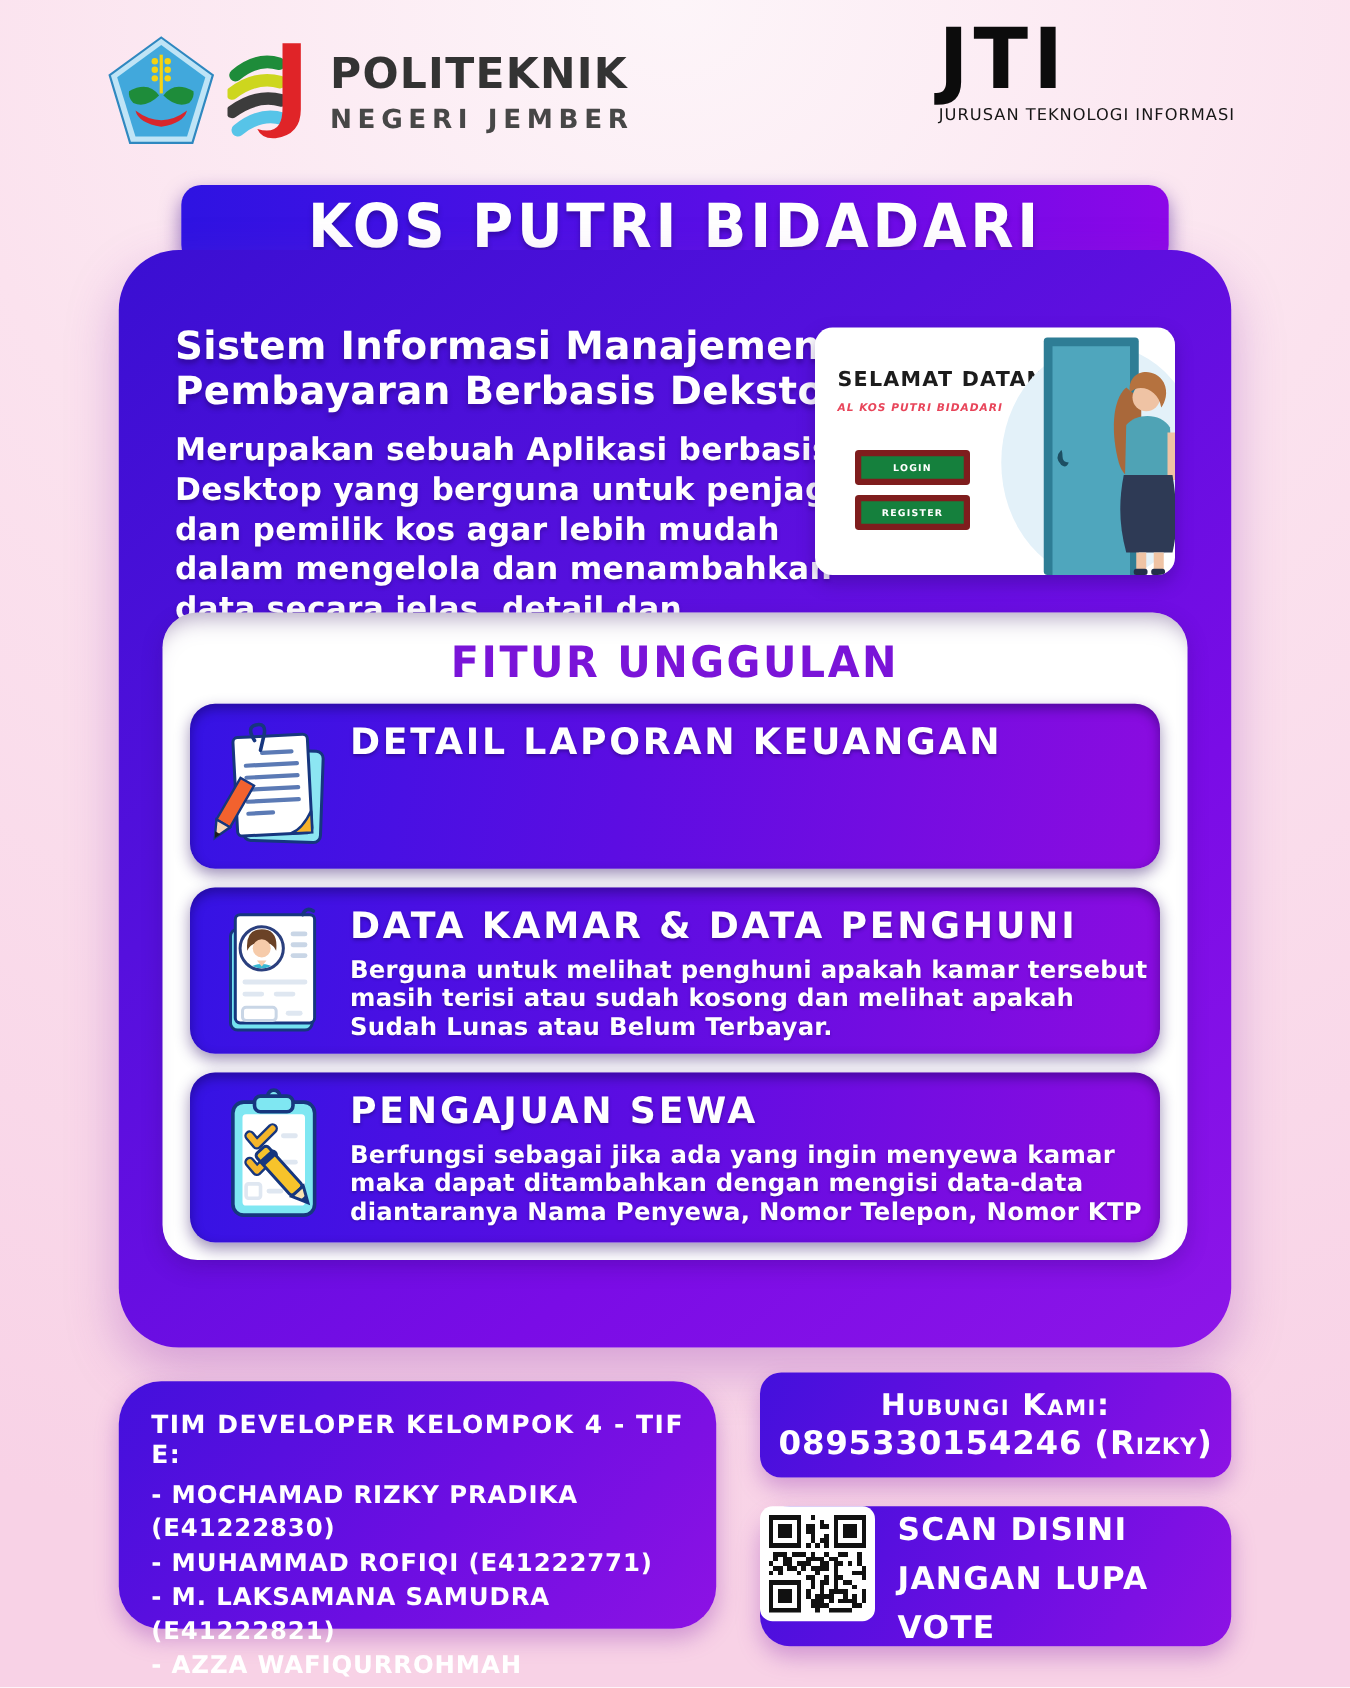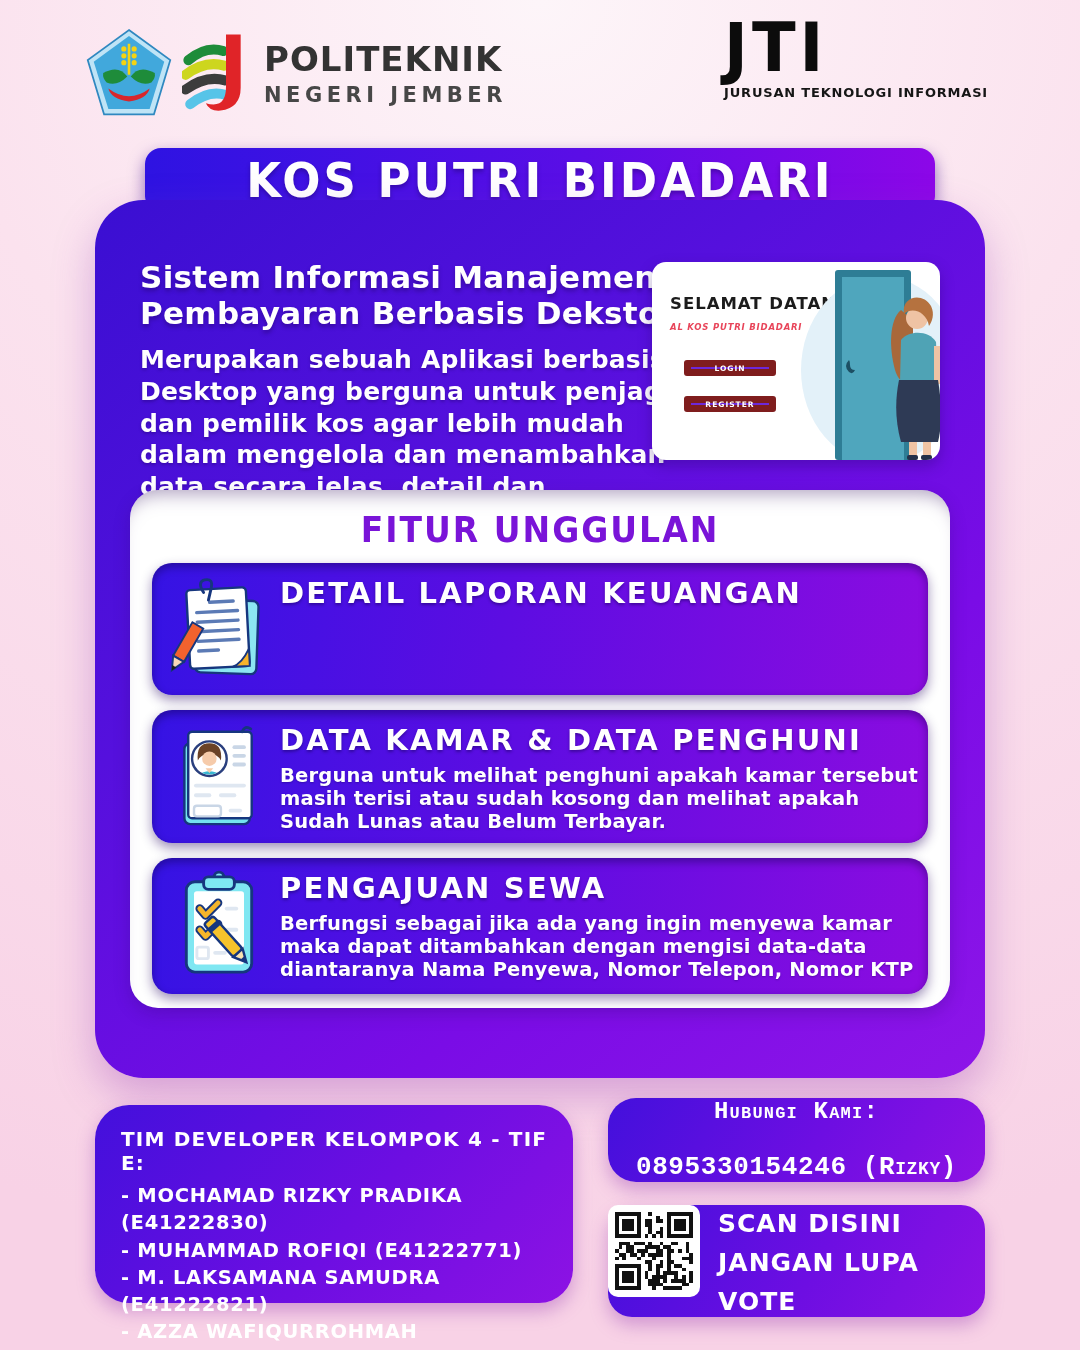--- a/index.html
+++ b/index.html
@@ -14,21 +14,21 @@
   .header-left { position:absolute; left:86px; top:28px; display:flex; align-items:center; }
   .pentagon-wrap { width:86px; height:90px; }
   .jmark-wrap { width:66px; height:90px; margin-left:10px; }
   .inst-text { margin-left:16px; color:#3a3a3a; }
   .inst-line1 { font-size:34px; font-weight:800; letter-spacing:1px; color:#333; }
   .inst-line2 { font-size:21px; font-weight:700; letter-spacing:4.5px; color:#474747; margin-top:4px; }
 
   .header-right { position:absolute; right:92px; top:18px; text-align:left; }
   .jti-acronym { font-size:64px; line-height:0.95; font-weight:900; letter-spacing:4px; color:#0c0c0c;
                  font-family:"DejaVu Sans", sans-serif; transform:scaleY(1.05); }
-  .jti-dept { font-size:13px; font-weight:700; letter-spacing:0.8px; color:#161616; margin-top:6px; }
+  .jti-dept { font-size:13px; font-weight:400; letter-spacing:0.8px; color:#161616; margin-top:6px; }
 
   
   .banner {
     position:absolute; left:145px; top:148px; width:790px; height:64px; border-radius:16px;
     background:linear-gradient(90deg,#2e13e2 0%, #5a0ee6 55%, #8c07e8 100%);
     display:flex; align-items:center; justify-content:center;
     box-shadow:0 7px 16px rgba(55,5,140,.55);
   }
   .banner-title { color:#fff; font-size:45px; font-weight:900; letter-spacing:3px;
     text-shadow:0 3px 4px rgba(25,0,90,.4); transform:scaleY(1.08); }
@@ -53,22 +53,22 @@
   
   .app-card {
     position:absolute; left:652px; top:262px; width:288px; height:198px;
     background:#fff; border-radius:14px; overflow:hidden;
     box-shadow:0 6px 14px rgba(40,5,110,.35);
   }
   .welcome-title { position:absolute; left:18px; top:32px; font-size:16.5px; font-weight:900;
     color:#1c1c1c; letter-spacing:1px; }
   .welcome-sub { position:absolute; left:18px; top:60px; font-size:8.5px; font-weight:800;
     font-style:italic; color:#e8455a; letter-spacing:.8px; }
-  .app-btn { position:absolute; left:32px; width:92px; height:16px; background:#6d28d9;
-    border:7px solid #7f1d1d; border-radius:3px; display:flex; align-items:center; justify-content:center;
+  .app-btn { position:absolute; left:32px; width:92px; height:28px; background:#15803d;
+    border:5px solid #7f1d1d; border-radius:3px; display:flex; align-items:center; justify-content:center;
     color:#fff; font-size:7.5px; font-weight:700; letter-spacing:1px; }
   .login-btn { top:98px; } .register-btn { top:134px; }
   .door-wrap { position:absolute; right:0; top:0; width:152px; height:198px; }
 
   
   .features-panel {
     position:absolute; left:130px; top:490px; width:820px; height:518px;
     background:#fff; border-radius:28px;
     box-shadow: inset 0 16px 18px -12px rgba(95,70,130,.5), 0 6px 16px rgba(60,10,130,.3);
   }
@@ -93,24 +93,24 @@
   .dev-card {
     position:absolute; left:95px; top:1105px; width:478px; height:198px; border-radius:34px;
     background:linear-gradient(130deg,#4310dc 0%, #6d0ee2 55%, #8d12e4 100%);
     box-shadow:0 8px 18px rgba(150,60,180,.4);
     padding:22px 18px 0 26px; color:#fff;
   }
   .dev-heading { font-size:20px; font-weight:800; letter-spacing:1.2px; margin-bottom:7px; }
   .dev-member { font-size:19.5px; font-weight:800; letter-spacing:.7px; line-height:1.4; }
 
   .contact-card {
-    position:absolute; left:608px; top:1098px; width:377px; height:84px; border-radius:28px;
+    position:absolute; left:608px; top:1098px; width:377px; height:84px; border-radius:17px;
     background:linear-gradient(120deg,#4310dc 0%, #6d0ee2 55%, #8d12e4 100%);
     box-shadow:0 8px 18px rgba(150,60,180,.4);
-    display:flex; flex-direction:column; align-items:center; justify-content:space-between; color:#fff;font-family:Liberation Mono, monospace;
+    display:flex; flex-direction:column; align-items:center; justify-content:center; color:#fff;
   }
   .contact-heading { font-size:24px; font-weight:900; font-variant:small-caps; letter-spacing:1.2px; }
   .contact-phone { font-size:26px; font-weight:900; font-variant:small-caps; letter-spacing:.6px; margin-top:2px; }
 
   .vote-card {
     position:absolute; left:608px; top:1205px; width:377px; height:112px; border-radius:24px;
     background:linear-gradient(120deg,#4310dc 0%, #6d0ee2 55%, #8d12e4 100%);
     box-shadow:0 8px 18px rgba(150,60,180,.4);
     display:flex; padding-left:0;
   }

